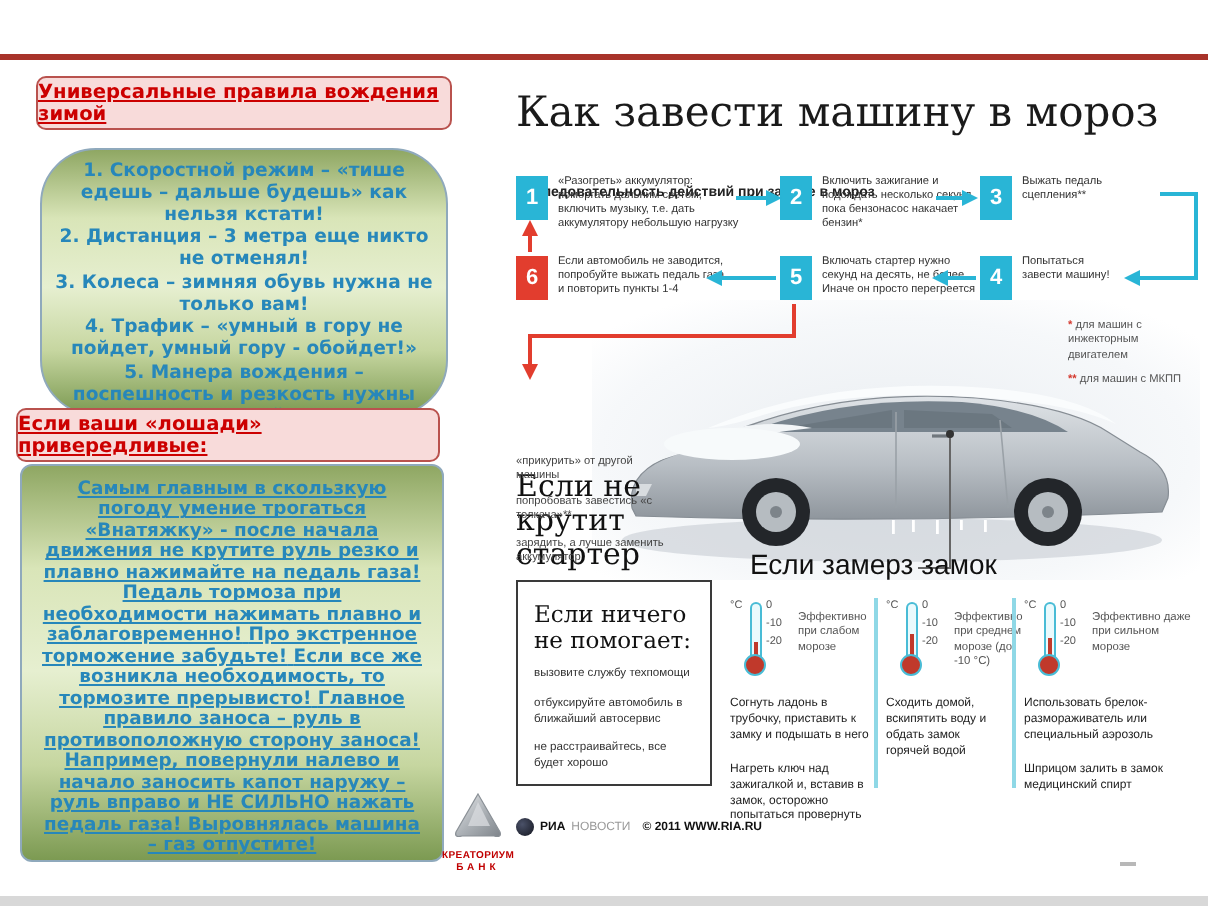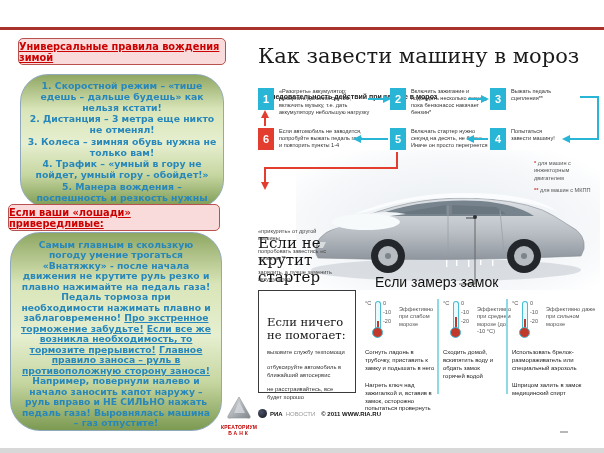--- a/index.html
+++ b/index.html
@@ -20,22 +20,22 @@
                font-family:"DejaVu Sans",sans-serif;}
   .ph1{left:18px;top:38px;width:206px;height:25px;}
   .ph2{left:8px;top:204px;width:210px;height:25px;}
 
   .green-box{position:absolute;overflow:hidden;border:1px solid #8fa9bc;
      background:linear-gradient(180deg,#8fa763 0%,#d9e5b8 26%,#e6efd0 52%,#c6d6a0 76%,#7c9a52 100%);
      color:#2787ba;font-family:"DejaVu Sans",sans-serif;font-weight:bold;text-align:center;}
   .gb1{left:20px;top:74px;width:202px;height:132px;border-radius:28px;font-size:9.3px;line-height:1.16;}
   .gb1 ol{margin:6px 6px 0 6px;padding:0;list-style-position:inside;}
   .gb1 li{margin-bottom:1px;}
-  .gb2{left:10px;top:232px;width:210px;height:197px;border-radius:30px;font-size:9.2px;line-height:1.14;
-       padding:0;}
+  .gb2{left:10px;top:232px;width:210px;height:197px;border-radius:6px;font-size:9.2px;line-height:1.14;
+       padding:0;text-decoration:underline;}
   .gb2 .inner{padding:7px 8px 0 8px;}
   .gb2 .u{text-decoration:underline;}
 
   
   .ig-title{position:absolute;left:258px;top:44px;font-family:"DejaVu Serif",serif;
             font-size:21px;color:#1a1a1a;}
   .ig-subtitle{position:absolute;left:258px;top:93px;font-size:7px;font-weight:bold;color:#222;}
 
   .step{position:absolute;}
   .step .num{position:absolute;left:0;top:0;width:16px;height:22px;background:#29b5d6;color:#fff;
@@ -55,21 +55,21 @@
 
   .starter-title{position:absolute;left:258px;top:190px;width:110px;font-family:"DejaVu Serif",serif;
                  font-size:15px;line-height:1.12;color:#111;margin-top:45px;}
   .starter-item{position:absolute;left:258px;width:80px;font-size:5.6px;color:#444;line-height:1.3;}
   .si1{top:228px;} .si2{top:248px;} .si3{top:269px;}
 
   .lock-title{position:absolute;left:375px;top:274px;font-family:Liberation Sans, sans-serif;
               font-size:14px;color:#111;}
 
   .nothing-box{position:absolute;left:258px;top:290px;width:98px;height:103px;border:1px solid #3a3a3a;
-               padding:25px 7px 0 8px;box-sizing:border-box;}
+               padding:10px 7px 0 8px;box-sizing:border-box;}
   .nb-title{font-family:"DejaVu Serif",serif;font-size:11.5px;line-height:1.15;color:#111;}
   .nb-item{font-size:5.8px;color:#333;line-height:1.3;margin-top:7px;}
 
   .tcol{position:absolute;top:300px;}
   .tc1{left:365px;width:70px;} .tc2{left:443px;width:60px;} .tc3{left:512px;width:87px;}
   .thermo-row{display:flex;gap:8px;}
   .thermo{position:relative;width:26px;height:40px;flex:0 0 26px;}
   .t-unit{position:absolute;left:0;top:0;font-size:5.5px;color:#555;}
   .tube{position:absolute;left:10px;top:1px;width:4px;height:28px;border:1px solid #49bcd6;
         border-bottom:none;border-radius:3px 3px 0 0;background:#eafafd;}

